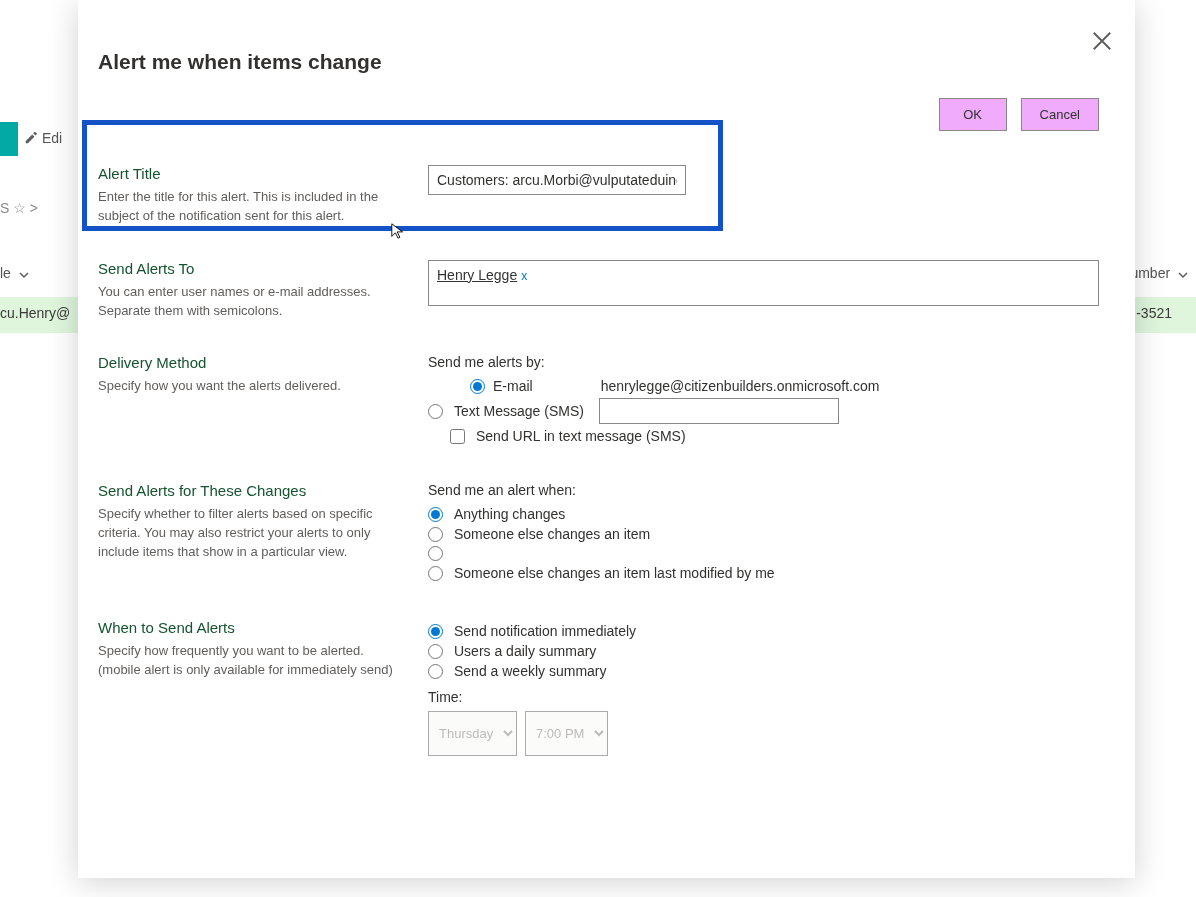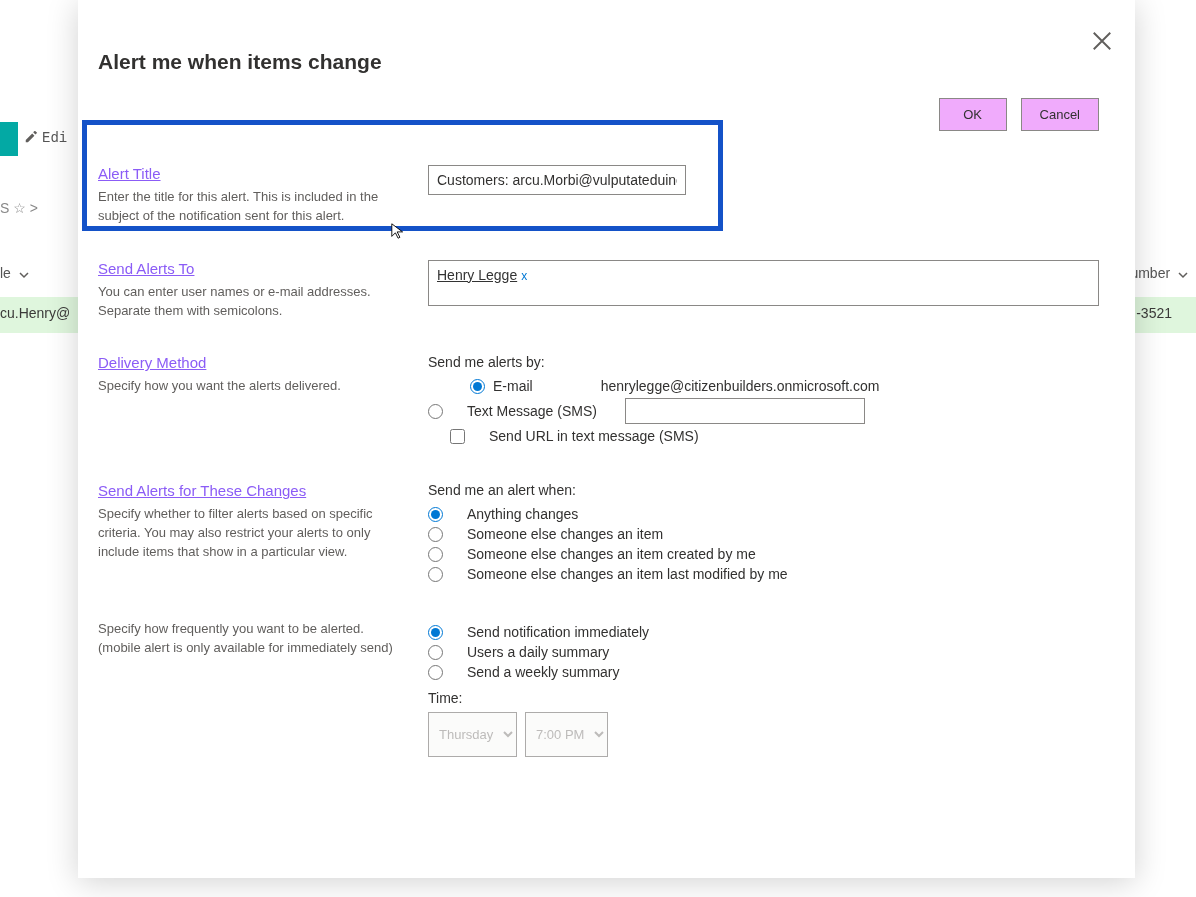--- a/index.html
+++ b/index.html
@@ -1,21 +1,21 @@
 <!DOCTYPE html>
 <html><head>
 <meta charset="utf-8">
 <style>
   * { box-sizing: border-box; margin: 0; padding: 0; }
   html, body { width: 1196px; height: 897px; font-family: "Segoe UI", Arial, sans-serif; font-size: 14px; color: #323130; background: #fff; overflow: hidden; }
 
   
   .bg { position: absolute; inset: 0; z-index: 0; }
   .bg .edit-btn { position: absolute; top: 122px; left: 0; width: 18px; height: 34px; background: #03a9a4; }
-  .bg .edit-label { position: absolute; top: 130px; left: 24px; color: #555; font-size: 14px; font-family: Liberation Mono, monospace; }
+  .bg .edit-label { position: absolute; top: 130px; left: 24px; color: #555; font-size: 14px; }
   .bg .edit-label svg { vertical-align: -2px; margin-right: 4px; }
   .bg .star-row { position: absolute; top: 200px; left: 0; color: #888; font-size: 14px; }
   .bg .col-left-hdr { position: absolute; top: 265px; left: 0; color: #555; font-size: 14px; }
   .bg .col-right-hdr { position: absolute; top: 265px; right: 8px; color: #555; font-size: 14px; }
   .bg .col-right-hdr svg, .bg .col-left-hdr svg { vertical-align: -2px; margin-left: 4px; }
   .bg .green-row { position: absolute; top: 297px; left: 0; right: 0; height: 36px; background: #dff6dd; }
   .bg .green-left { position: absolute; top: 305px; left: 0; color: #3b3a39; font-size: 14px; }
   .bg .green-right { position: absolute; top: 305px; right: 24px; color: #3b3a39; font-size: 14px; padding-left: 39px; }
 
   
@@ -31,35 +31,35 @@
   .scroll-area::-webkit-scrollbar { width: 16px; }
   .scroll-area::-webkit-scrollbar-track { background: #f3f2f1; }
   .scroll-area::-webkit-scrollbar-thumb { background: #c8c6c4; border: 4px solid #f3f2f1; border-radius: 8px; }
 
   .btn-row { display: flex; justify-content: flex-end; gap: 14px; padding: 4px 0 20px 0; }
   .btn { border: 1px solid #8a8886; background: #f0abfc; color: #323130; font-size: 13px; padding: 8px 18px; cursor: pointer; min-width: 68px; }
 
   .section { display: flex; gap: 20px; padding: 14px 0 20px 0; }
   .sec-left { width: 310px; }
   .sec-right { flex: 1; }
-  .sec-title { font-size: 15px; color: #8b5cf6; margin-bottom: 6px; text-decoration: underline; }
+  .sec-title { font-size: 15px; color: #14532d; margin-bottom: 6px; }
   .sec-desc { font-size: 13px; color: #605e5c; line-height: 1.45; }
 
   
   .highlight-box { border: 5px solid #1452c8; position: absolute; top: 120px; left: 82px; width: 641px; height: 111px; z-index: 5; pointer-events: none; }
   .cursor { position: absolute; top: 222px; left: 390px; z-index: 6; width: 18px; height: 18px; pointer-events: none; }
 
   .text-input { border: 1px solid #8a8886; padding: 6px 8px; font-size: 14px; color: #323130; width: 258px; }
   .people-box { border: 1px solid #8a8886; min-height: 46px; width: 100%; padding: 6px 8px; }
   .person { color: #333; text-decoration: underline; font-size: 14px; }
   .person-x { color: #0078d4; font-size: 12px; margin-left: 4px; cursor: pointer; }
 
   .field-label { font-size: 14px; color: #323130; margin-bottom: 8px; display: block; }
 
-  .radio-line, .check-line { display: flex; align-items: center; gap: 24px; font-size: 14px; color: #323130; margin: 4px 0; }
+  .radio-line, .check-line { display: flex; align-items: center; gap: 11px; font-size: 14px; color: #323130; margin: 4px 0; }
   input[type=radio], input[type=checkbox] { width: 15px; height: 15px; accent-color: #0078d4; cursor: pointer; }
   .radio-line label, .check-line label { cursor: pointer; }
   .sms-input { border: 1px solid #8a8886; height: 26px; width: 240px; margin-left: 4px; }
   .check-line { margin-left: 22px; }
 
   .email-addr { font-size: 14px; color: #323130; }
   .email-row { display: flex; align-items: center; gap: 8px; padding-left: 42px; }
   .email-row .email-addr { margin-left: 60px; }
 
   .time-row { display: flex; gap: 8px; margin-top: 6px; }
@@ -169,31 +169,31 @@
           <div class="radio-line">
               <input type="radio" name="chg" checked="" style="">
               <label>Anything changes</label>
             </div>
           <div class="radio-line">
               <input type="radio" name="chg" style="">
               <label>Someone else changes an item</label>
             </div>
           <div class="radio-line">
               <input type="radio" name="chg" style="">
-              <label>Someone else changes an item created by me</label>
             </div>
           <div class="radio-line">
               <input type="radio" name="chg" style="">
               <label>Someone else changes an item last modified by me</label>
             </div>
         </div>
       </div>
 
       <div class="section">
         <div class="sec-left">
+          <div class="sec-title">When to Send Alerts</div>
           <div class="sec-desc">Specify how frequently you want to be alerted. (mobile alert is only available for immediately send)</div>
         </div>
         <div class="sec-right">
           <div class="radio-line">
               <input type="radio" name="freq" checked="" style="">
               <label>Send notification immediately</label>
             </div>
           <div class="radio-line">
               <input type="radio" name="freq" style="">
               <label>Users a daily summary</label>

